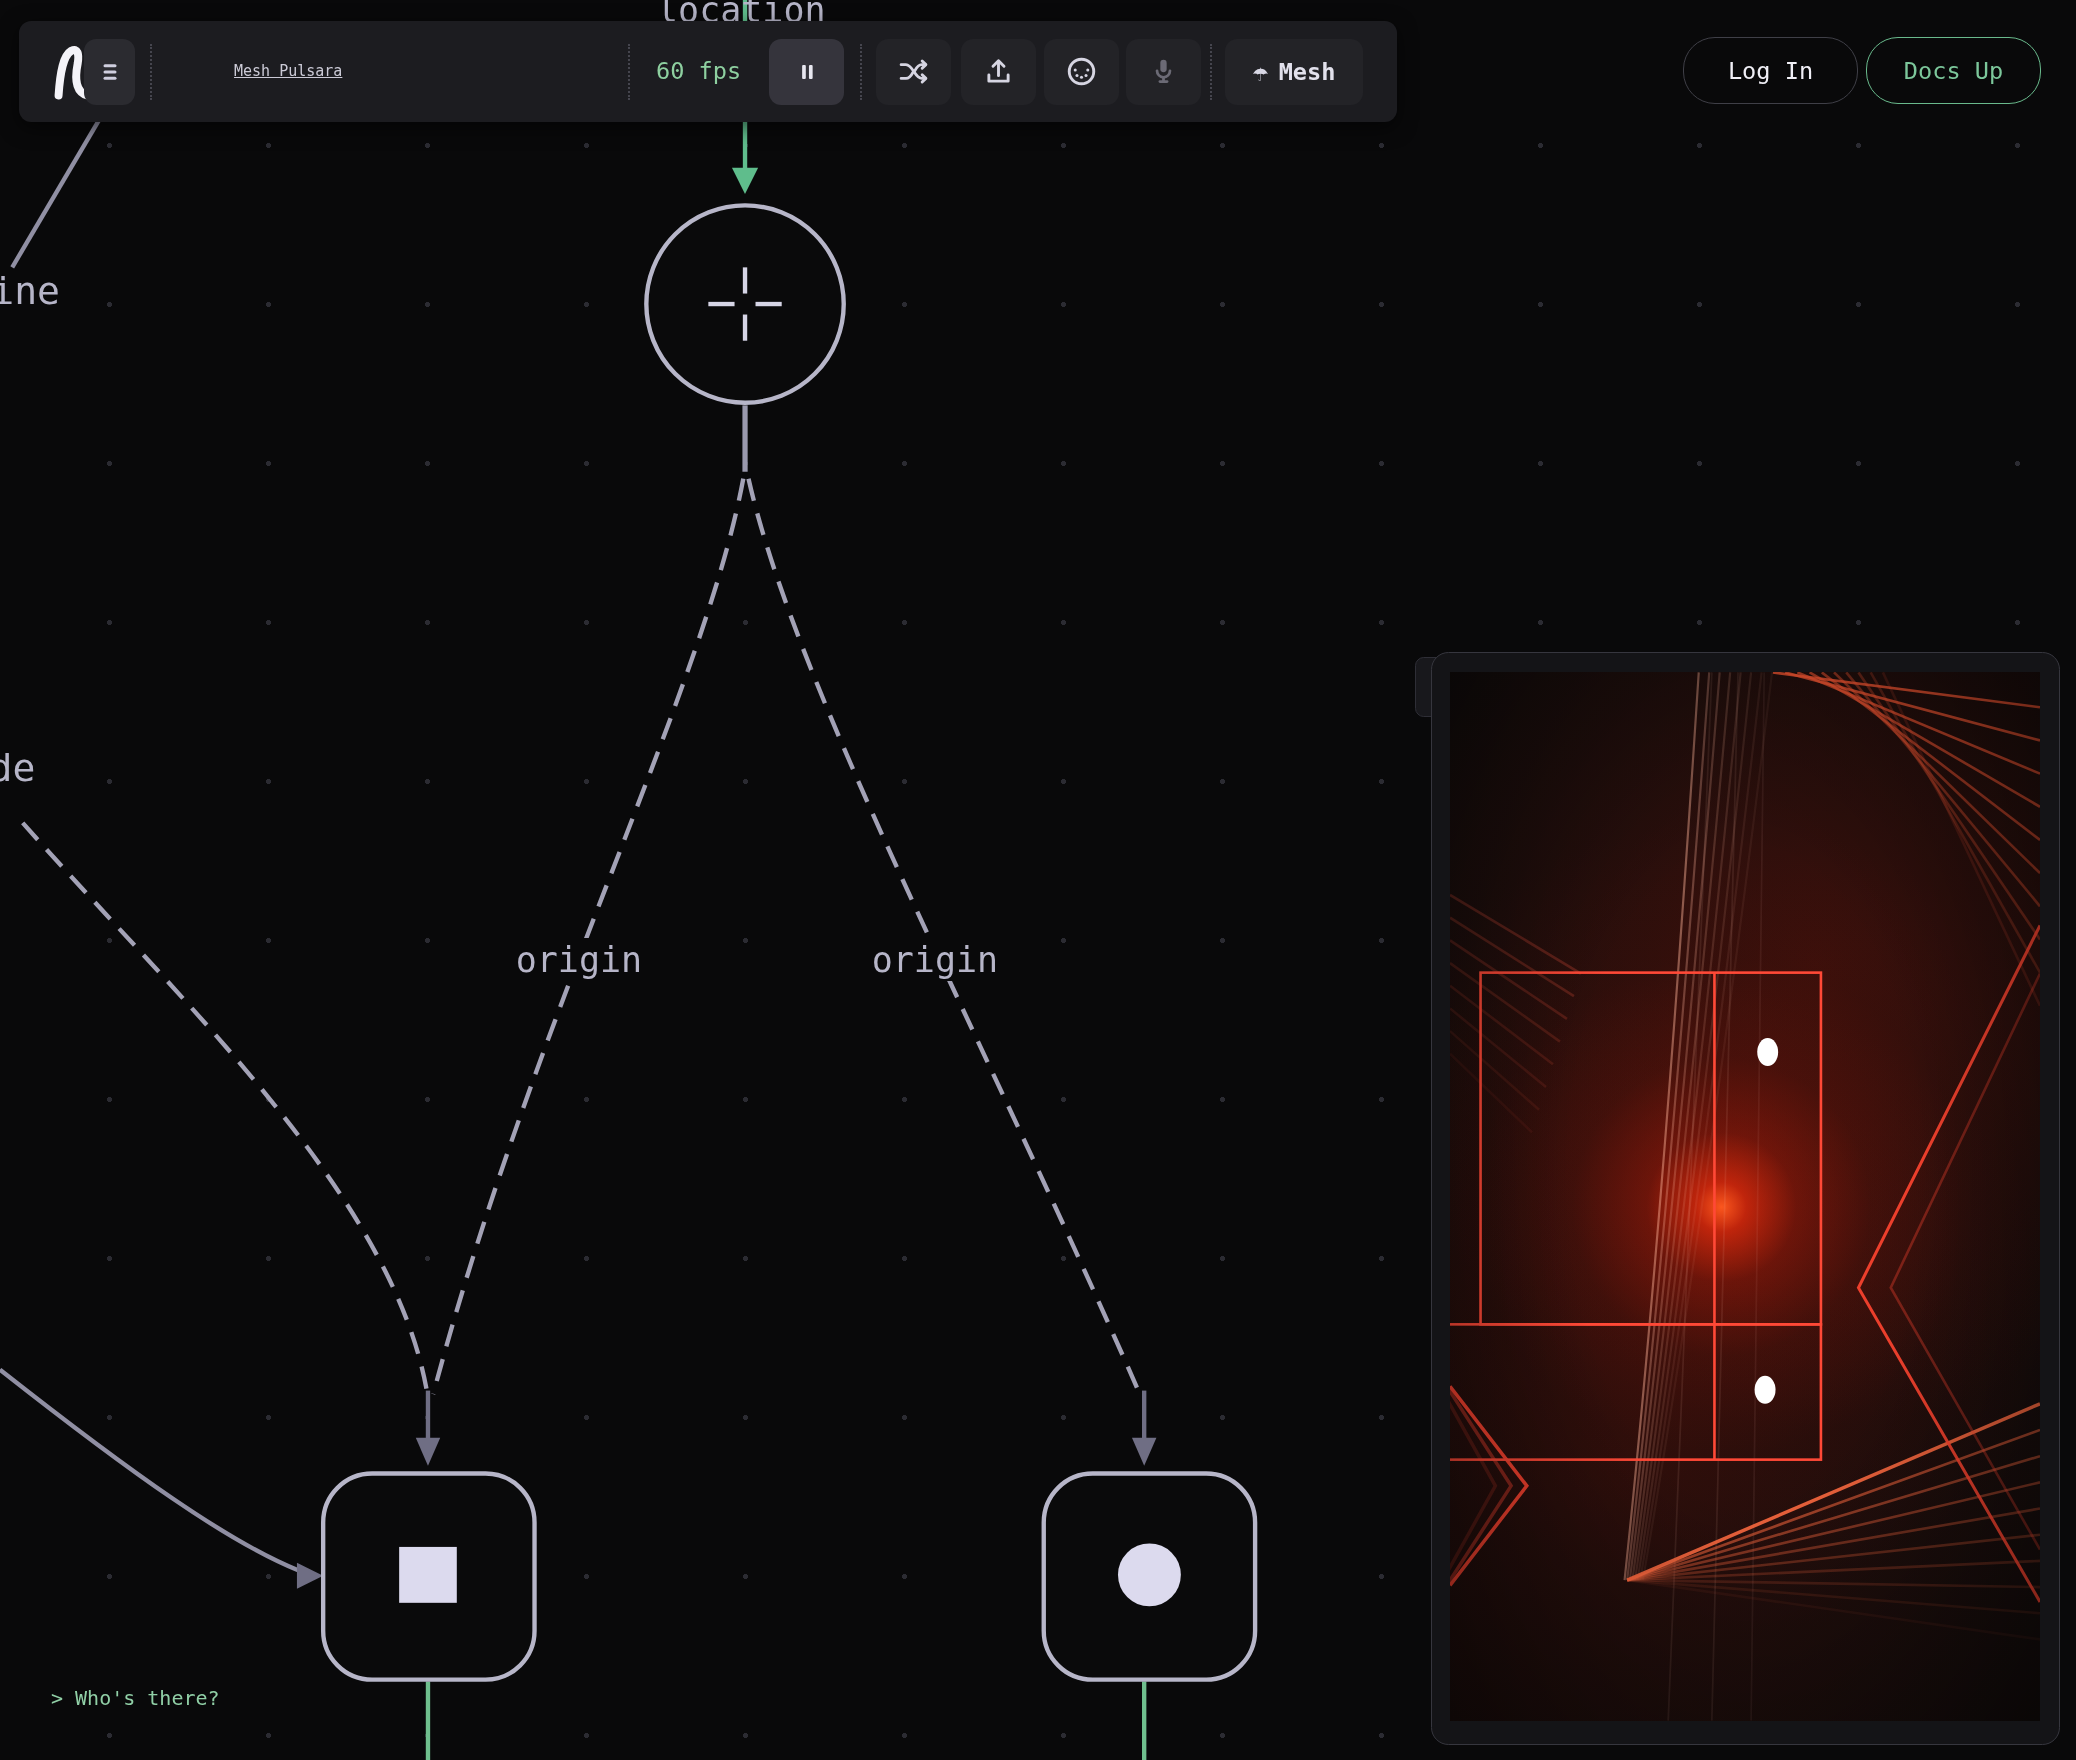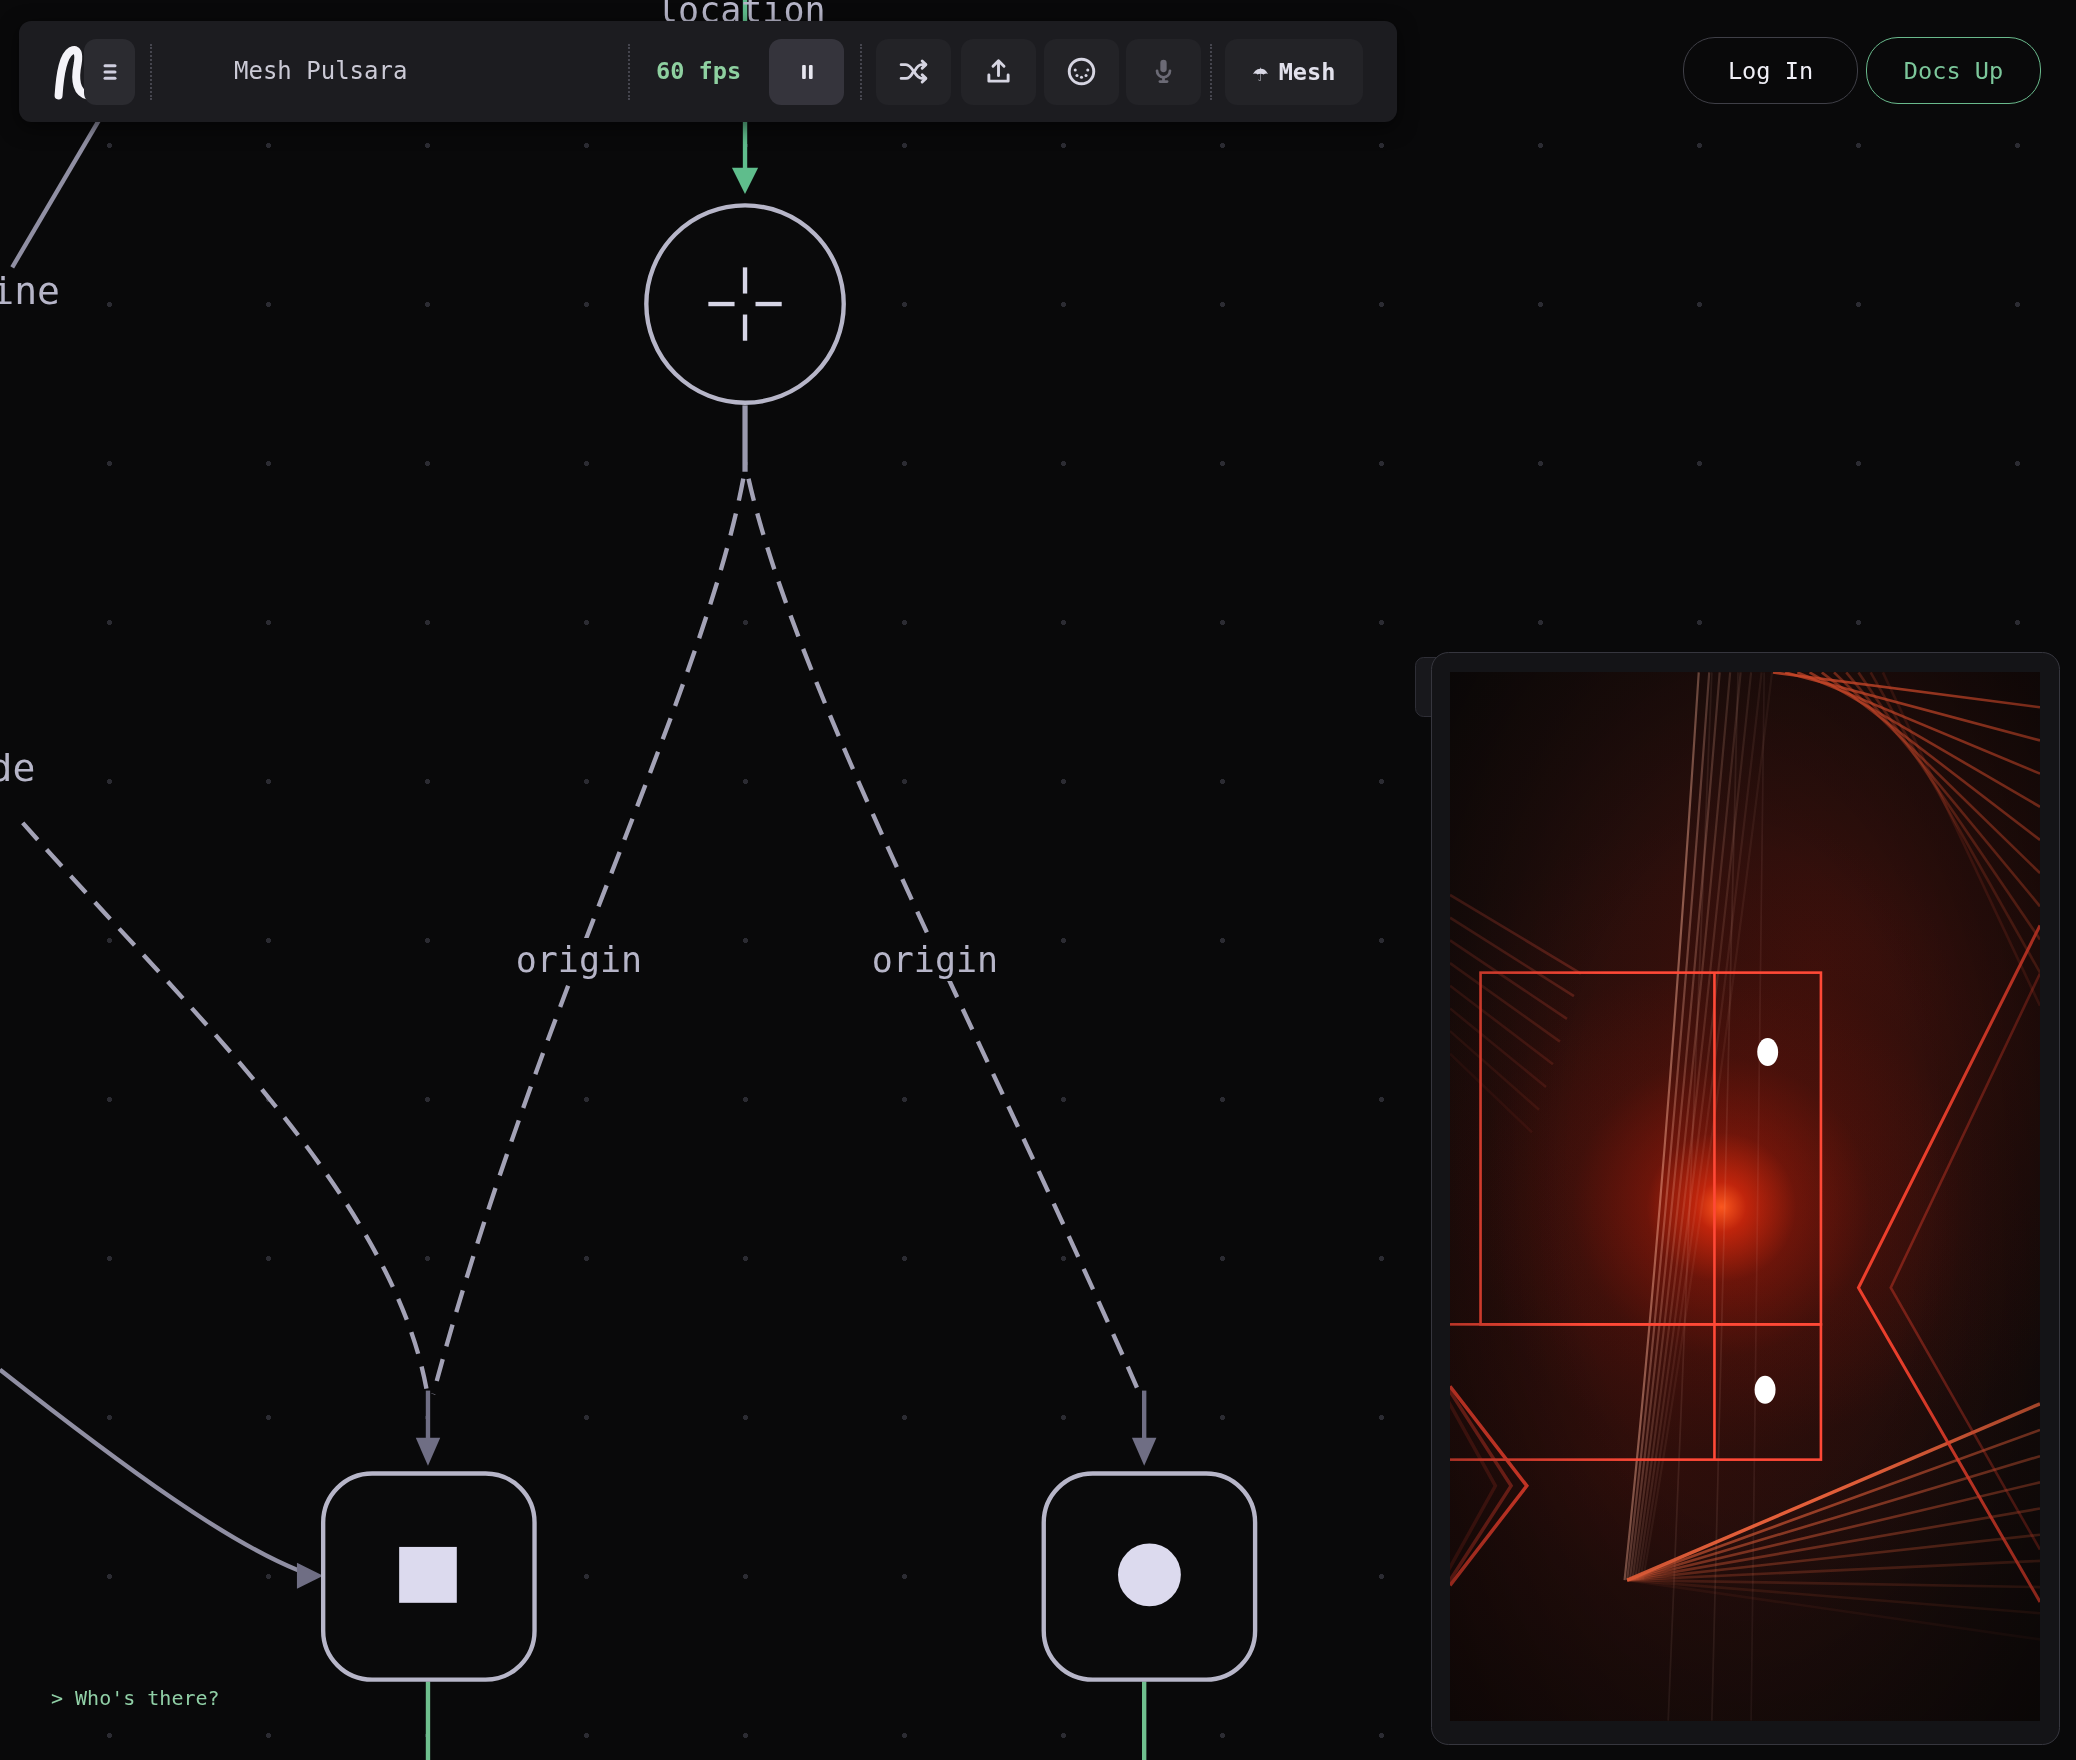--- a/index.html
+++ b/index.html
@@ -20,22 +20,22 @@
   #lbl-origin-right{left:863px;top:910px;}
   #lbl-prompt{left:51px;top:1686px;font-size:20px;color:#90cfa6;z-index:2;position:absolute;}
   
   #toolbar{position:absolute;left:19px;top:21px;width:1378px;height:101px;background:#1c1c20;
     border-radius:12.2px;z-index:10;box-shadow:0 5.2px 19px rgba(0,0,0,.55);}
   #toolbar .abs{position:absolute;}
   .tbtn{display:flex;align-items:center;justify-content:center;border-radius:12.2px;background:#232327;cursor:pointer;}
   .vdots{width:0;height:56px;top:23px;border-left:2.6px dotted #45454e;position:absolute;}
   #logo{left:30px;top:21px;width:51px;height:59px;}
   #menu-btn{left:65px;top:17.5px;width:51px;height:66px;background:#2b2b30;}
-  #tb-title{left:215px;top:0;height:101px;line-height:101px;font-size:24px;color:#cbcad6;position:absolute;}
-  #tb-fps{left:637px;top:0;height:101px;line-height:101px;font-size:23.6px;color:#8ed0a0;position:absolute;font-weight:bold;}
+  #tb-title{left:215px;top:0;height:101px;line-height:101px;font-size:15px;color:#cbcad6;position:absolute;text-decoration:underline;}
+  #tb-fps{left:637px;top:0;height:101px;line-height:101px;font-size:23.6px;color:#8ed0a0;position:absolute;}
   #pause-btn{left:750px;top:17.5px;width:75px;height:66px;background:#35343c;}
   #shuffle-btn{left:857px;top:17.5px;width:75px;height:66px;}
   #upload-btn{left:942px;top:17.5px;width:75px;height:66px;}
   #midi-btn{left:1025px;top:17.5px;width:75px;height:66px;}
   #mic-btn{left:1107px;top:17.5px;width:75px;height:66px;}
   #docs-btn{left:1206px;top:17.5px;width:138px;height:66px;gap:10.5px;color:#e2e1ec;font-size:23.6px;font-weight:bold;}
   #docs-btn .umb{font-size:26px;color:#d8d7e4;}
   .icon-svg{display:block;}
   
   .auth-btn{position:absolute;top:37px;height:65px;width:173px;border-radius:32px;border:1.7px solid #3f3f47;

